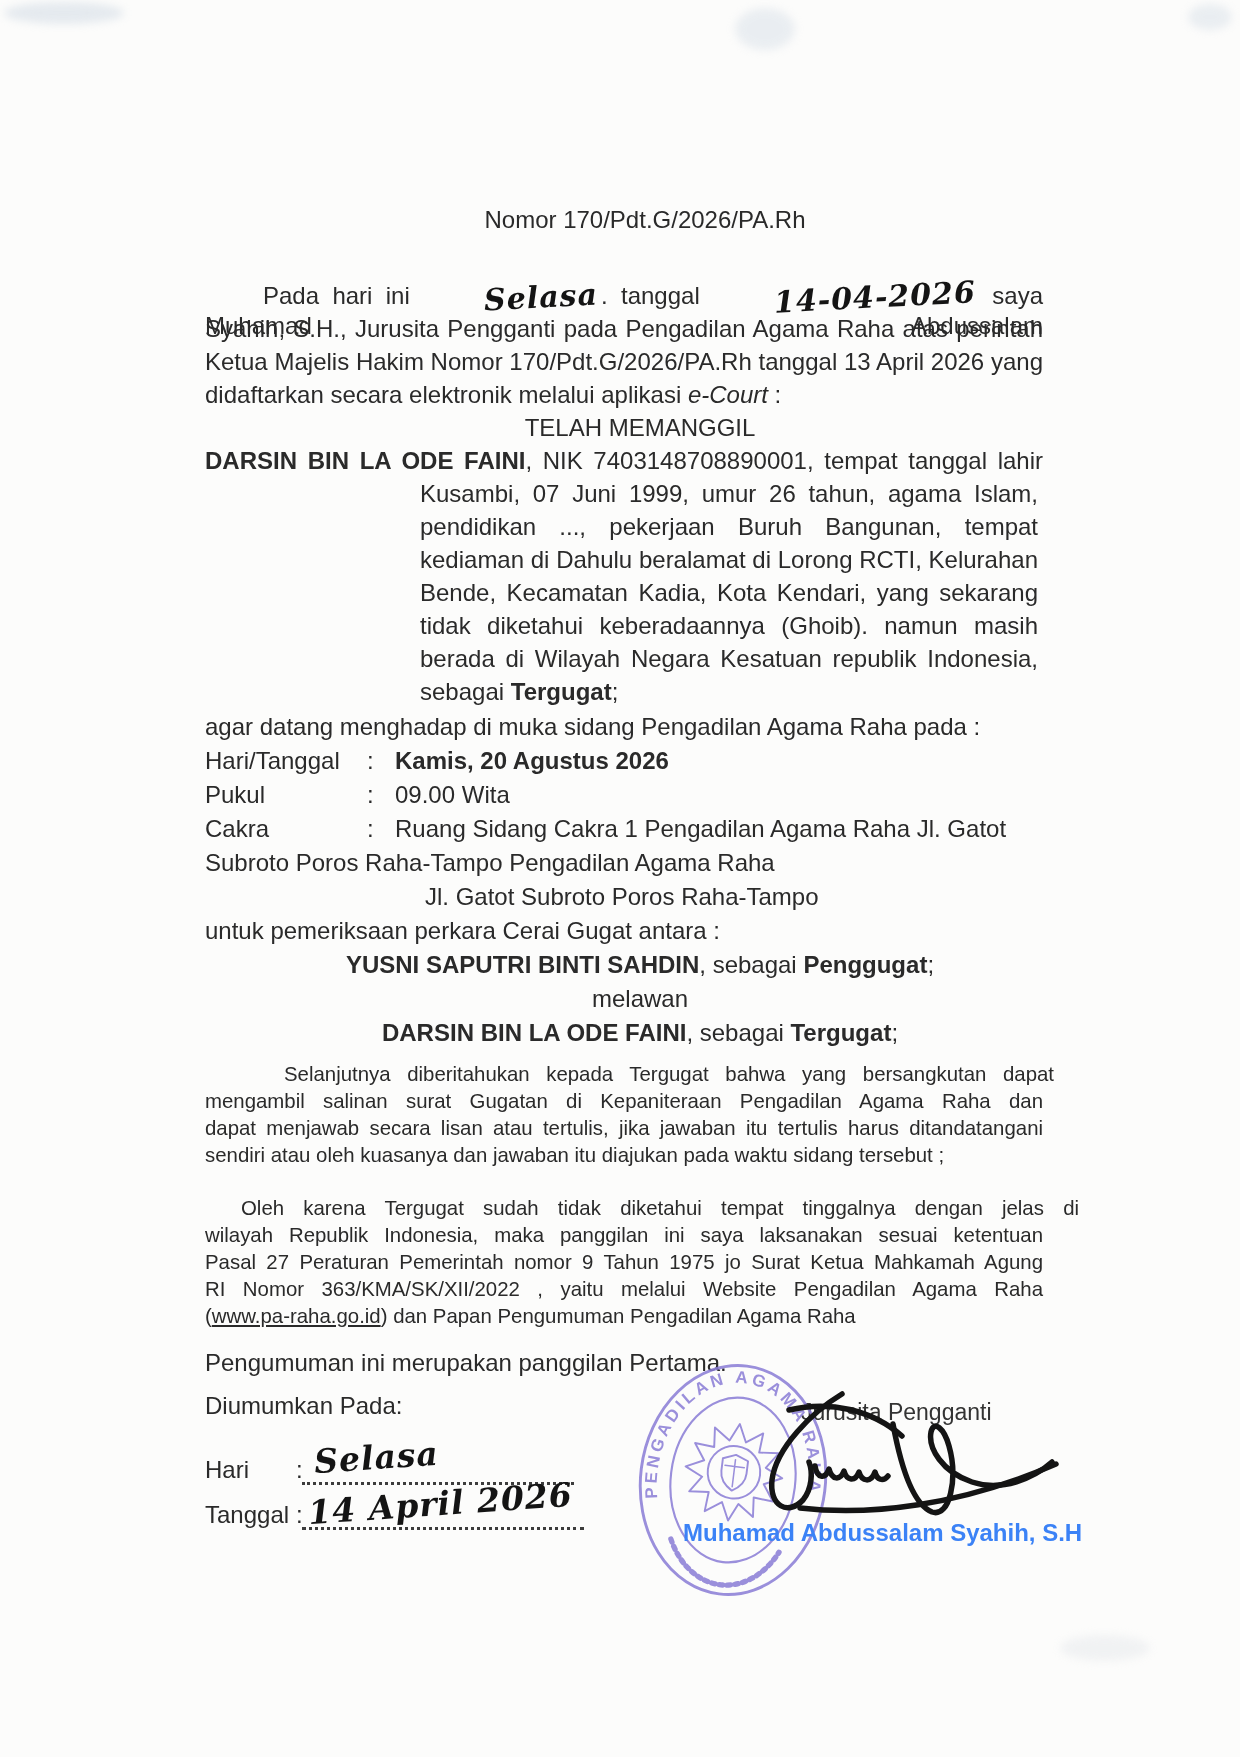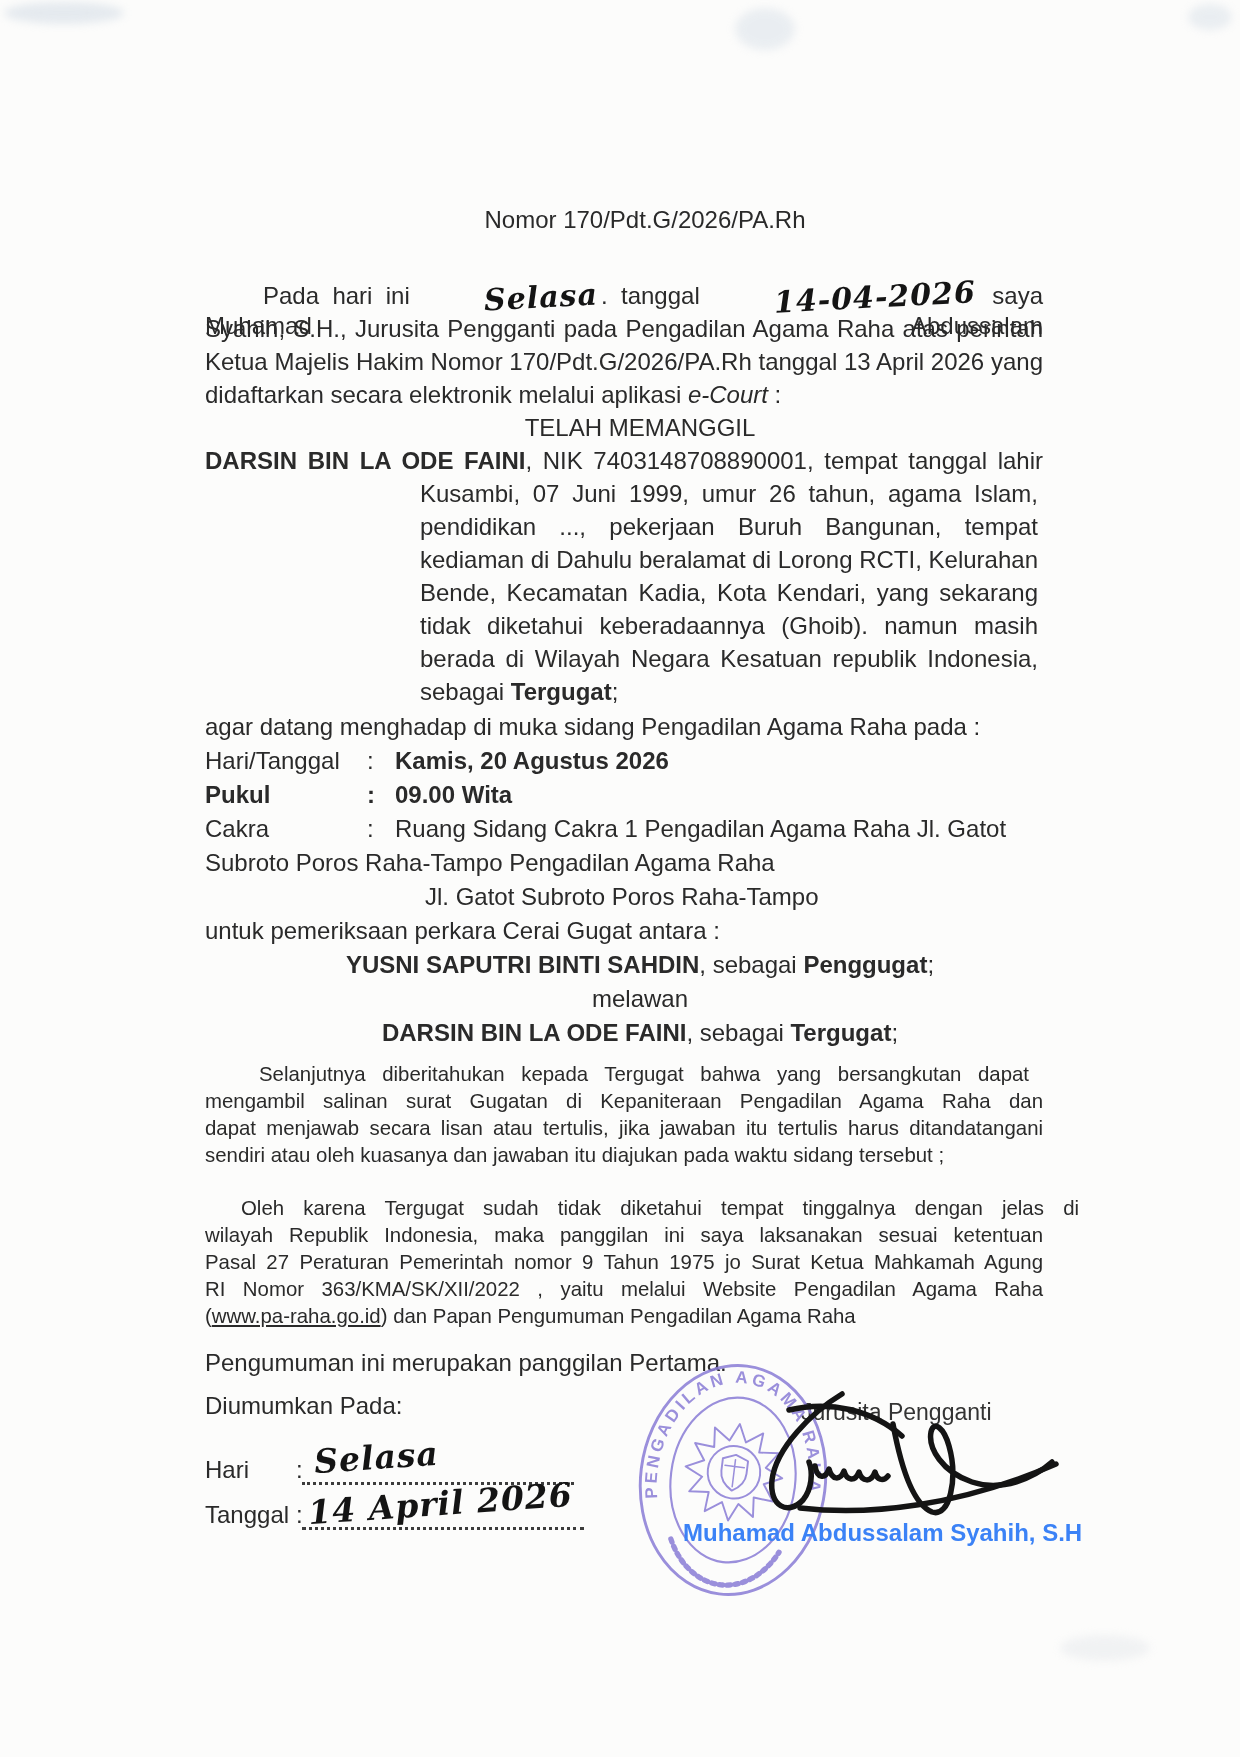--- a/index.html
+++ b/index.html
@@ -52,29 +52,29 @@
       <div class="line j" style="top: 446px; left: 205px; width: 838px;"><span class="b">DARSIN BIN LA ODE FAINI</span><span>, NIK 7403148708890001, tempat tanggal lahir</span></div>
       <div class="line j" style="top: 479px; left: 420px; width: 618px;"><span>Kusambi, 07 Juni 1999, umur 26 tahun, agama Islam,</span></div>
       <div class="line j" style="top: 512px; left: 420px; width: 618px;"><span>pendidikan ..., pekerjaan Buruh Bangunan, tempat</span></div>
       <div class="line j" style="top: 545px; left: 420px; width: 618px;"><span>kediaman di Dahulu beralamat di Lorong RCTI, Kelurahan</span></div>
       <div class="line j" style="top: 578px; left: 420px; width: 618px;"><span>Bende, Kecamatan Kadia, Kota Kendari, yang sekarang</span></div>
       <div class="line j" style="top: 611px; left: 420px; width: 618px;"><span>tidak diketahui keberadaannya (Ghoib). namun masih</span></div>
       <div class="line j" style="top: 644px; left: 420px; width: 618px;"><span>berada di Wilayah Negara Kesatuan republik Indonesia,</span></div>
       <div class="line l" style="top: 677px; left: 420px; width: 618px;"><span>sebagai </span><span class="b">Tergugat</span><span>;</span></div>
       <div class="line l" style="top: 712px; left: 205px; width: 838px;"><span>agar datang menghadap di muka sidang Pengadilan Agama Raha pada :</span></div>
       <div class="line l" style="top: 746px; left: 205px; width: 838px;"><span class="ib" style="min-width: 162px;">Hari/Tanggal</span><span class="ib" style="min-width: 28px;">:</span><span class="b">Kamis, 20 Agustus 2026</span></div>
-      <div class="line l" style="top: 780px; left: 205px; width: 838px; font-weight: bold;"><span class="ib" style="min-width: 162px;">Pukul</span><span class="ib" style="min-width: 28px;">:</span><span>09.00 Wita</span></div>
+      <div class="line l" style="top: 780px; left: 205px; width: 838px;"><span class="ib" style="min-width: 162px;">Pukul</span><span class="ib" style="min-width: 28px;">:</span><span>09.00 Wita</span></div>
       <div class="line l" style="top: 814px; left: 205px; width: 838px;"><span class="ib" style="min-width: 162px;">Cakra</span><span class="ib" style="min-width: 28px;">:</span><span>Ruang Sidang Cakra 1 Pengadilan Agama Raha Jl. Gatot</span></div>
       <div class="line l" style="top: 848px; left: 205px; width: 838px;"><span>Subroto Poros Raha-Tampo Pengadilan Agama Raha</span></div>
       <div class="line l" style="top: 882px; left: 425px; width: 838px;"><span>Jl. Gatot Subroto Poros Raha-Tampo</span></div>
       <div class="line l" style="top: 916px; left: 205px; width: 838px;"><span>untuk pemeriksaan perkara Cerai Gugat antara :</span></div>
       <div class="line c" style="top: 950px; left: 205px; width: 870px;"><span class="b">YUSNI SAPUTRI BINTI SAHDIN</span><span>, sebagai </span><span class="b">Penggugat</span><span>;</span></div>
       <div class="line c" style="top: 984px; left: 205px; width: 870px;"><span>melawan</span></div>
       <div class="line c" style="top: 1018px; left: 205px; width: 870px;"><span class="b">DARSIN BIN LA ODE FAINI</span><span>, sebagai </span><span class="b">Tergugat</span><span>;</span></div>
-      <div class="line j" style="top: 1062px; left: 191px; width: 838px; font-size: 20.4px; text-indent: 68px;"><span>Selanjutnya diberitahukan kepada  Tergugat bahwa yang bersangkutan dapat</span></div>
+      <div class="line j" style="top: 1062px; left: 216px; width: 838px; font-size: 20.4px; text-indent: 68px;"><span>Selanjutnya diberitahukan kepada  Tergugat bahwa yang bersangkutan dapat</span></div>
       <div class="line j" style="top: 1089px; left: 205px; width: 838px; font-size: 20.4px;"><span>mengambil salinan surat Gugatan di Kepaniteraan Pengadilan Agama Raha  dan</span></div>
       <div class="line j" style="top: 1116px; left: 205px; width: 838px; font-size: 20.4px;"><span>dapat menjawab secara lisan atau tertulis, jika jawaban itu tertulis harus ditandatangani</span></div>
       <div class="line l" style="top: 1143px; left: 205px; width: 838px; font-size: 20.4px;"><span>sendiri atau oleh kuasanya dan jawaban itu diajukan pada waktu sidang tersebut ;</span></div>
       <div class="line j" style="top: 1196px; left: 205px; width: 838px; font-size: 20.4px; margin-left: 36px;"><span>Oleh karena  Tergugat sudah tidak diketahui tempat tinggalnya dengan jelas di</span></div>
       <div class="line j" style="top: 1223px; left: 205px; width: 838px; font-size: 20.4px;"><span>wilayah Republik Indonesia, maka panggilan ini saya laksanakan sesuai ketentuan</span></div>
       <div class="line j" style="top: 1250px; left: 205px; width: 838px; font-size: 20.4px;"><span>Pasal 27 Peraturan Pemerintah nomor 9 Tahun 1975 jo Surat Ketua Mahkamah Agung</span></div>
       <div class="line j" style="top: 1277px; left: 205px; width: 838px; font-size: 20.4px;"><span>RI Nomor 363/KMA/SK/XII/2022 , yaitu melalui Website Pengadilan Agama Raha</span></div>
       <div class="line l" style="top: 1304px; left: 205px; width: 838px; font-size: 20.4px;"><span>(</span><span class="u">www.pa-raha.go.id</span><span>) dan Papan Pengumuman Pengadilan Agama Raha</span></div>
       <div class="line l" style="top: 1348px; left: 205px; width: 838px;"><span>Pengumuman ini merupakan panggilan Pertama.</span></div>
     </div>

